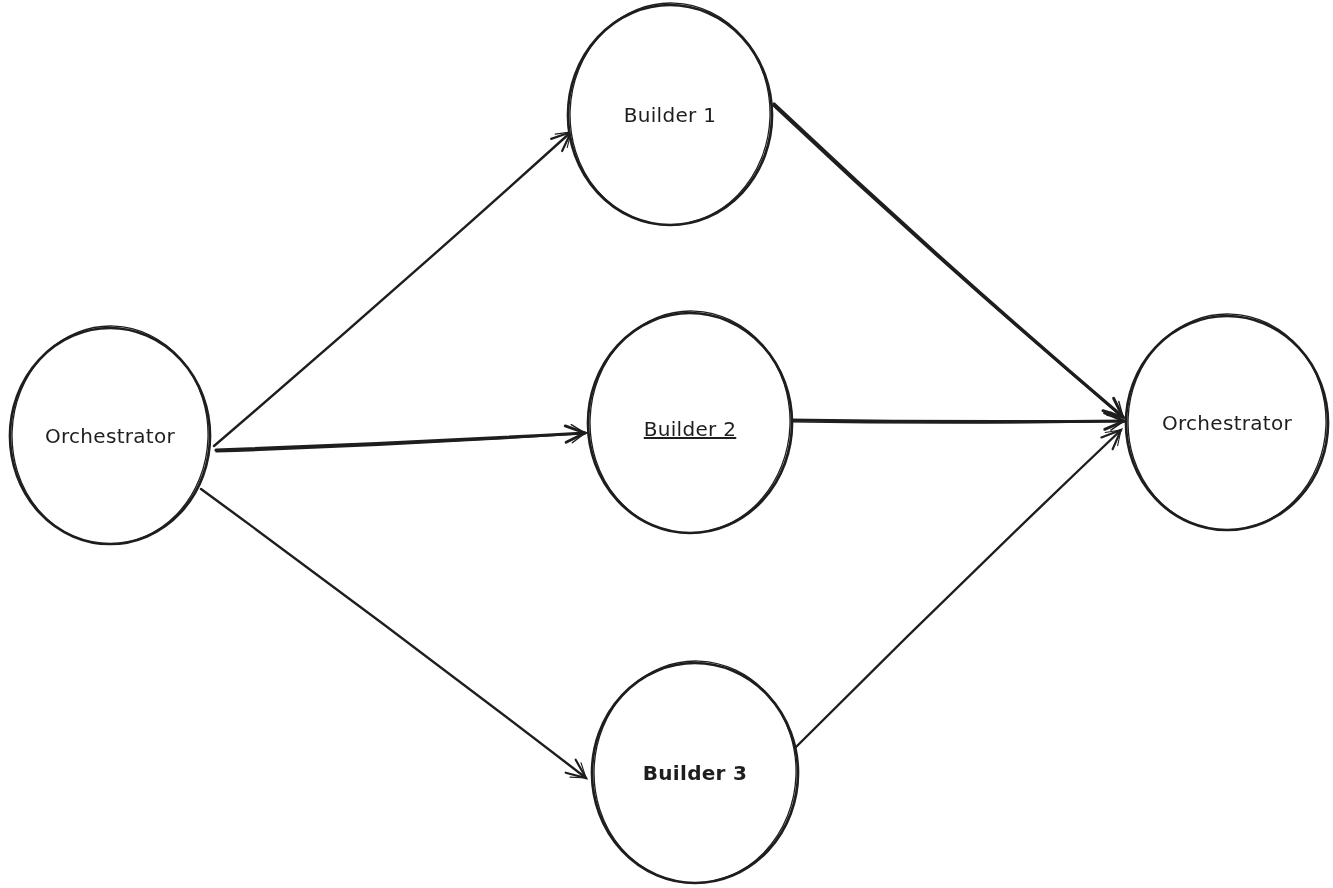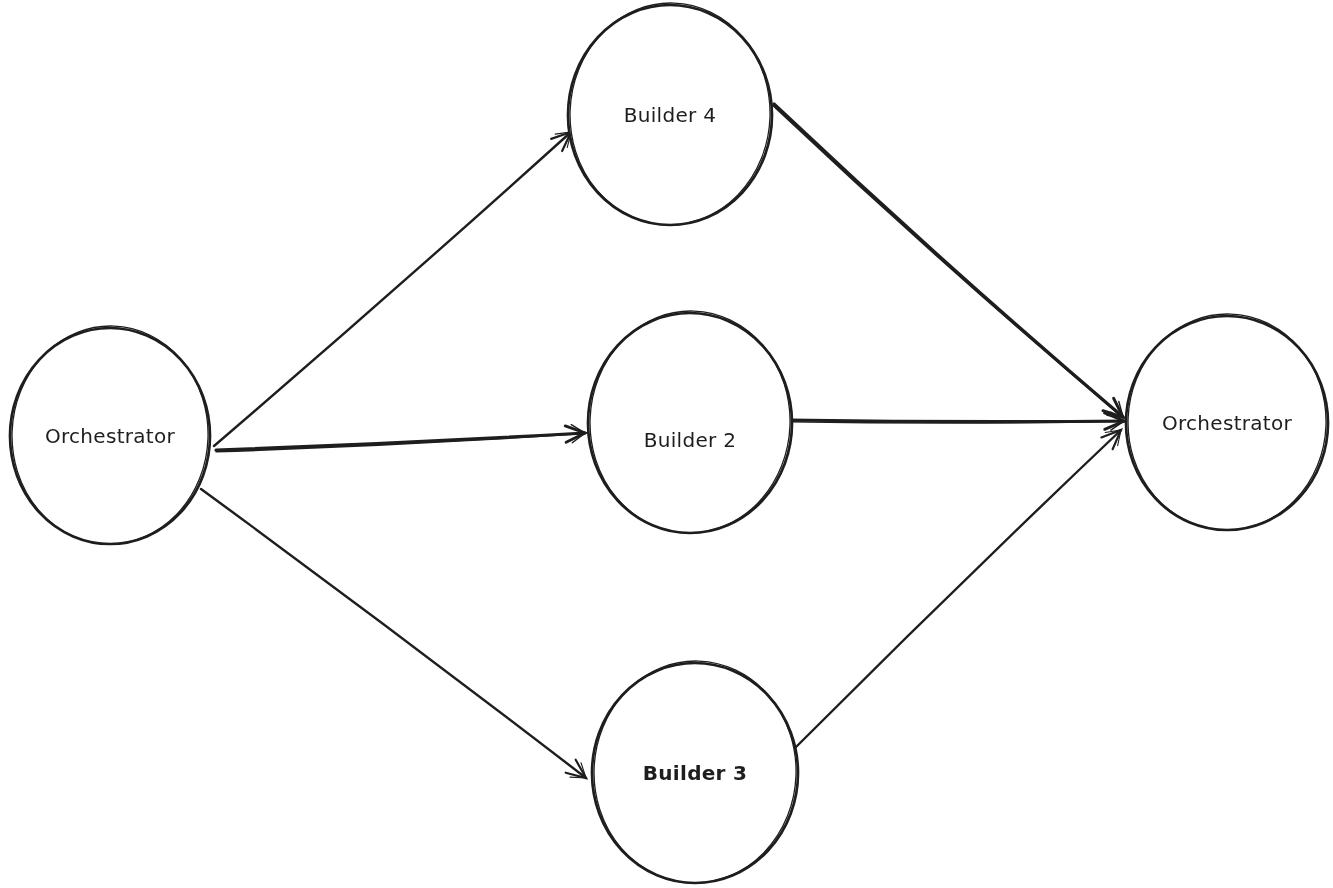--- a/index.html
+++ b/index.html
@@ -84,17 +84,17 @@
         <ellipse cx="695" cy="773" rx="103" ry="110" fill="#ffffff" stroke="#1e1e1e" stroke-width="2.7"></ellipse>
         <ellipse cx="695" cy="772" rx="101" ry="111" fill="none" stroke="#1e1e1e" stroke-width="1.3" transform="rotate(2 695 773)"></ellipse>
       </g>
       <g>
         <ellipse cx="1227" cy="423" rx="101" ry="107" fill="#ffffff" stroke="#1e1e1e" stroke-width="2.7"></ellipse>
         <ellipse cx="1227" cy="422" rx="99" ry="108" fill="none" stroke="#1e1e1e" stroke-width="1.3" transform="rotate(2 1227 423)"></ellipse>
       </g>
     </svg>
 
   <div class="node-label" style="left: 110px; top: 436px;">Orchestrator</div>
-  <div class="node-label" style="left: 670px; top: 115px;">Builder 4</div>
-  <div class="node-label" style="left: 690px; top: 440px;">Builder 2</div>
+  <div class="node-label" style="left: 670px; top: 115px;">Builder 1</div>
+  <div class="node-label" style="left: 690px; top: 429px; text-decoration: underline;">Builder 2</div>
   <div class="node-label" style="left: 695px; top: 773px; font-weight: bold;">Builder 3</div>
   <div class="node-label" style="left: 1227px; top: 423px;">Orchestrator</div>
 </div>
 
 </body></html>

